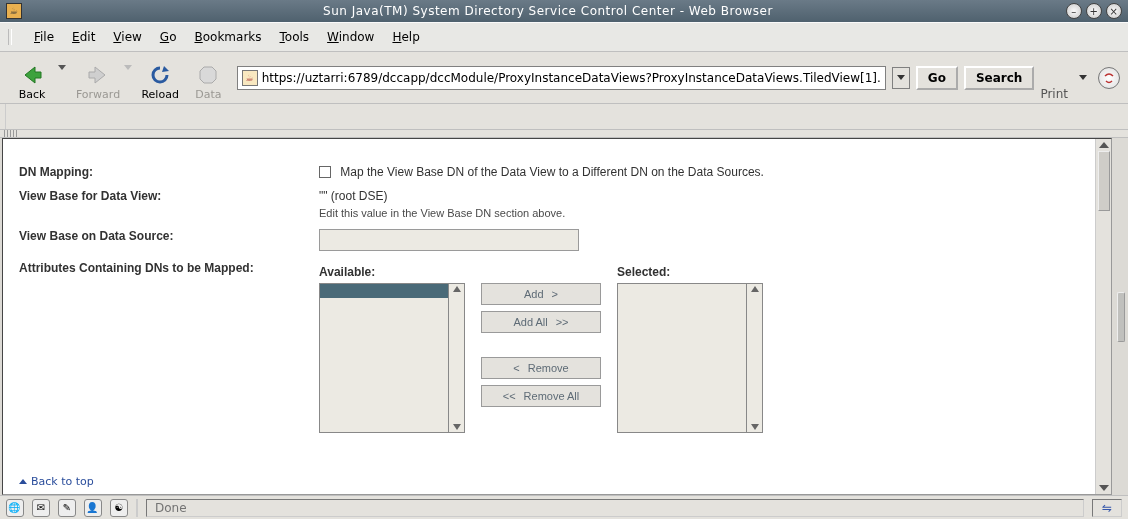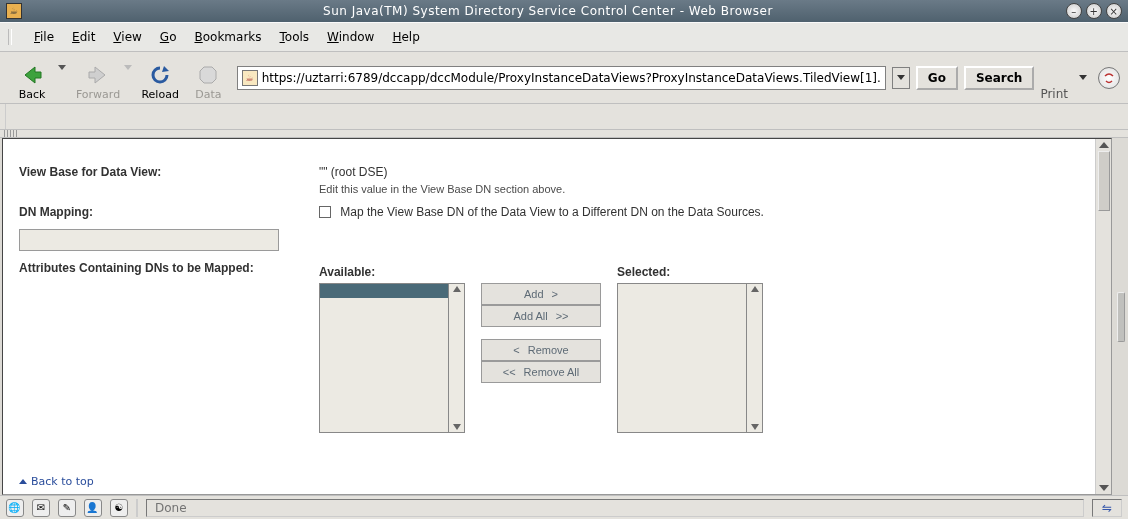--- a/index.html
+++ b/index.html
@@ -64,21 +64,21 @@
   .picker { display:flex; gap:16px; margin-top:4px;}
   .listwrap { display:flex; flex-direction:column; }
   .listlabel { font-weight:bold; font-size:12px; margin-bottom:4px;}
   .listframe { display:flex; }
   .listbox { width:130px; height:150px; background:#eceae3; border:1px solid #888;}
   .listbox.selrow::before { content:""; display:block; height:14px; background:#4a6a78;}
   .listscroll { width:16px; height:150px; background:#eceae3; border:1px solid #888; border-left:0; display:flex; flex-direction:column; align-items:center; justify-content:space-between;}
   .listscroll::before,.listscroll::after { content:""; width:0; height:0; border-left:4px solid transparent; border-right:4px solid transparent;}
   .listscroll::before { border-bottom:6px solid #666; margin-top:2px;}
   .listscroll::after { border-top:6px solid #666; margin-bottom:2px;}
-  .btncol { display:flex; flex-direction:column; padding-top:18px;}
+  .btncol { display:flex; flex-direction:column; gap:6px; padding-top:18px;}
   .pbtn { width:120px; height:22px; background:#e4e2dd; border:1px solid #9a9a9a; font-size:11px; color:#5e6b76; display:flex; align-items:center; justify-content:center; text-align:center; padding:0 6px; gap:8px;}
 
   .backtop { position:absolute; bottom:6px; left:16px; font-size:11px; color:#2a4d9b; display:flex; align-items:center; gap:4px;}
   .backtop .caret-up { width:0;height:0;border-left:4px solid transparent;border-right:4px solid transparent;border-bottom:5px solid #2a4d9b;}
 
   
   .inner-scroll { position:absolute; top:0; right:0; bottom:0; width:16px; background:#e4e2dd; border-left:1px solid #ccc; display:flex; flex-direction:column; align-items:center; justify-content:space-between;}
   .inner-scroll .itrack { flex:1; width:100%; display:flex; align-items:flex-start; justify-content:center;}
   .inner-scroll .ithumb { width:12px; height:60px; background:#cfcdc8; border:1px outset #eee; margin-top:0;}
   .inner-scroll .arrow { width:0;height:0;border-left:5px solid transparent;border-right:5px solid transparent;}
@@ -180,36 +180,37 @@
 
   <div class="hsplit">
       <span class="dots"></span>
     </div>
 
   <div class="content-outer">
     <div class="content-scroll">
       <div class="page">
 
         <div class="formrow">
+          <div class="flabel">DN Mapping:</div>
+          <div class="fval">
+            <span class="chk"></span>
+            <span>Map the View Base DN of the Data View to a Different DN on the Data Sources.</span>
+          </div>
+        </div>
+
+        <div class="formrow">
           <div class="flabel">View Base for Data View:</div>
           <div class="fval">
             <div>"" (root DSE)</div>
             <div class="hint">Edit this value in the View Base DN section above.</div>
           </div>
         </div>
 
         <div class="formrow">
-          <div class="flabel">DN Mapping:</div>
-          <div class="fval">
-            <span class="chk"></span>
-            <span>Map the View Base DN of the Data View to a Different DN on the Data Sources.</span>
-          </div>
-        </div>
-
-        <div class="formrow">
+          <div class="flabel">View Base on Data Source:</div>
           <div class="fval">
             <input class="txtfield" type="text" style="">
           </div>
         </div>
 
         <div class="formrow">
           <div class="flabel">Attributes Containing DNs to be Mapped:</div>
           <div class="fval">
             <div class="picker">
               <div class="listwrap">

